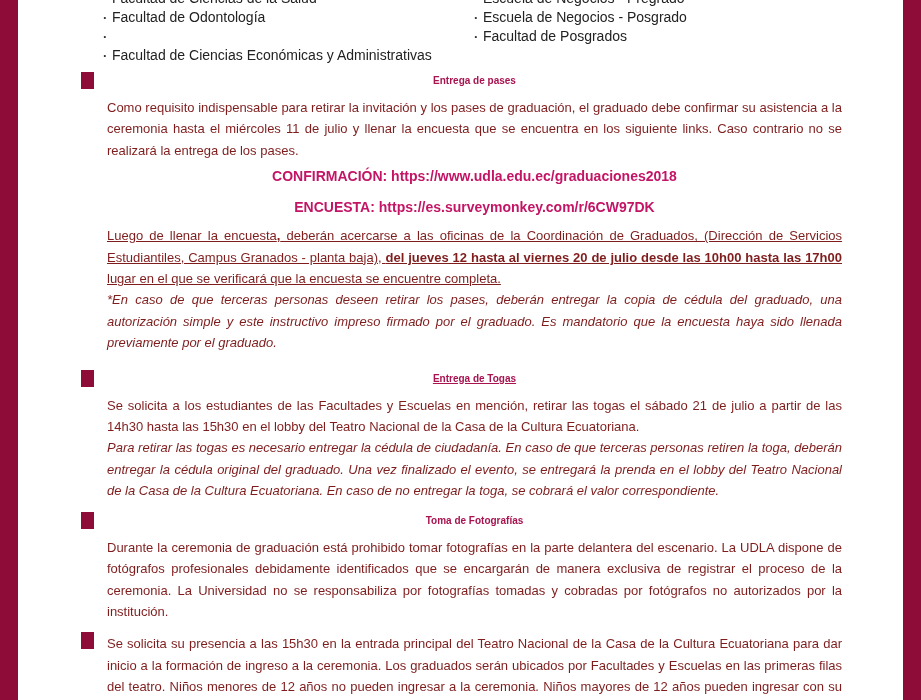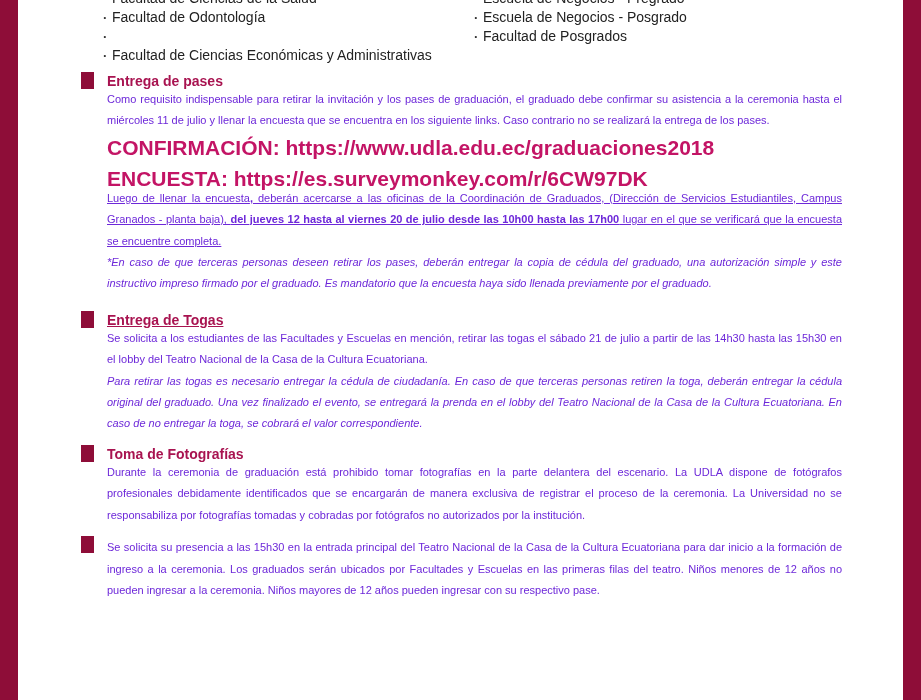--- a/index.html
+++ b/index.html
@@ -18,38 +18,40 @@
   
   .columns{display:flex;margin-top:-11px;margin-left:-4px;}
   .col{display:flex;flex-direction:column;}
   .col.left{width:371px;}
   .li{display:flex;align-items:baseline;font-size:14px;line-height:19px;color:#222;}
   .dot{width:9px;flex:0 0 9px;text-align:left;font-weight:700;color:#333;font-size:13px;}
   
   .section-heading{
     position:relative;
     margin-top:8px;
-    font-size:14px;font-weight:700;
+    font-size:10px;font-weight:700;
     color:#A81350;
     line-height:16px;
+    text-align:center;
   }
   .section-heading .marker{
     position:absolute;left:-26px;top:-1px;
     width:13px;height:17px;background:#8E0D38;
   }
   p.body{
-    margin:0 0 0 0;
-    font-size:11px;line-height:21.4px;
+    margin:8px 0 0 0;
+    font-size:13px;line-height:21.4px;
     text-align:justify;
-    color:#6d28d9;
+    color:#7f1d1d;
   }
   p.body.tight{margin-top:0;font-style:italic;}
   .link-line{
     margin-top:6px;
-    font-size:21px;font-weight:700;
+    text-align:center;
+    font-size:14px;font-weight:700;
     color:#C31465;
     line-height:19px;
   }
   .link-line.second{margin-top:12px;}
   .link-line a{color:#C31465;text-decoration:none;font-weight:700;}
   .mt-17{margin-top:17px;text-decoration:underline;}
   .mt-11{margin-top:11px;}
   b,.b{font-weight:700;}
 </style>
 </head>

